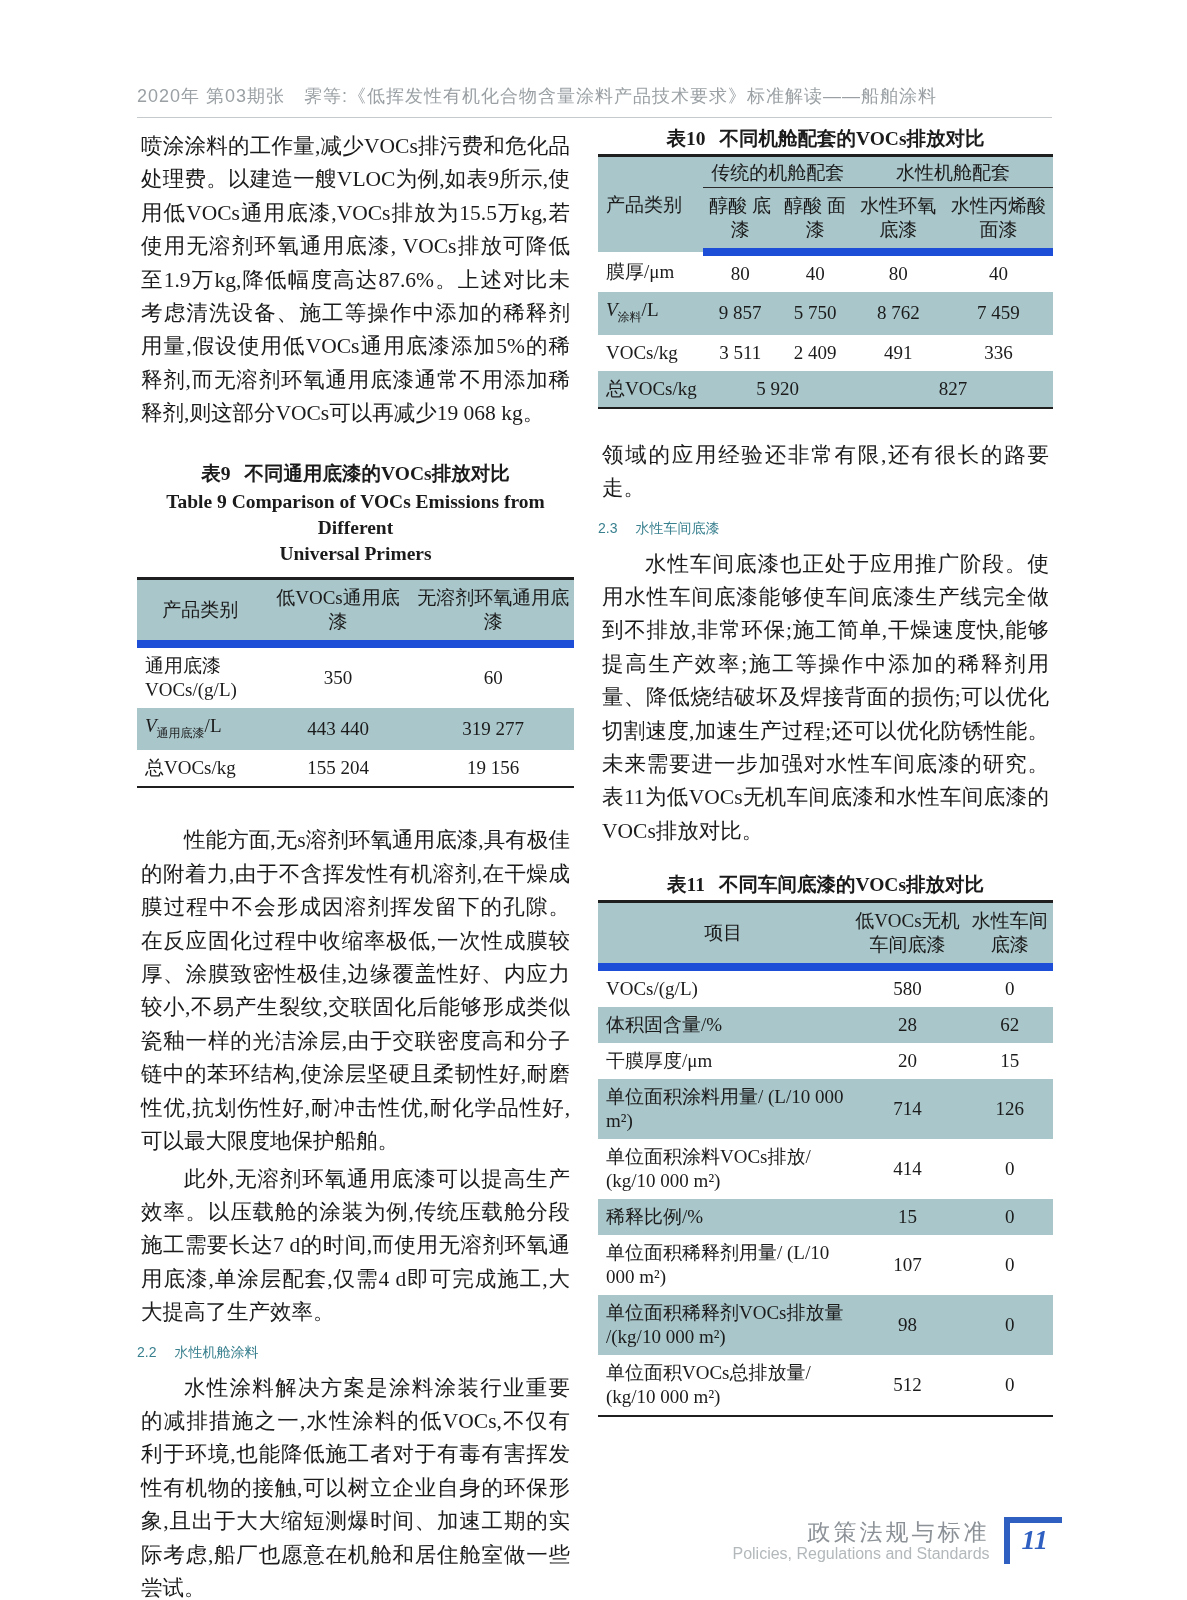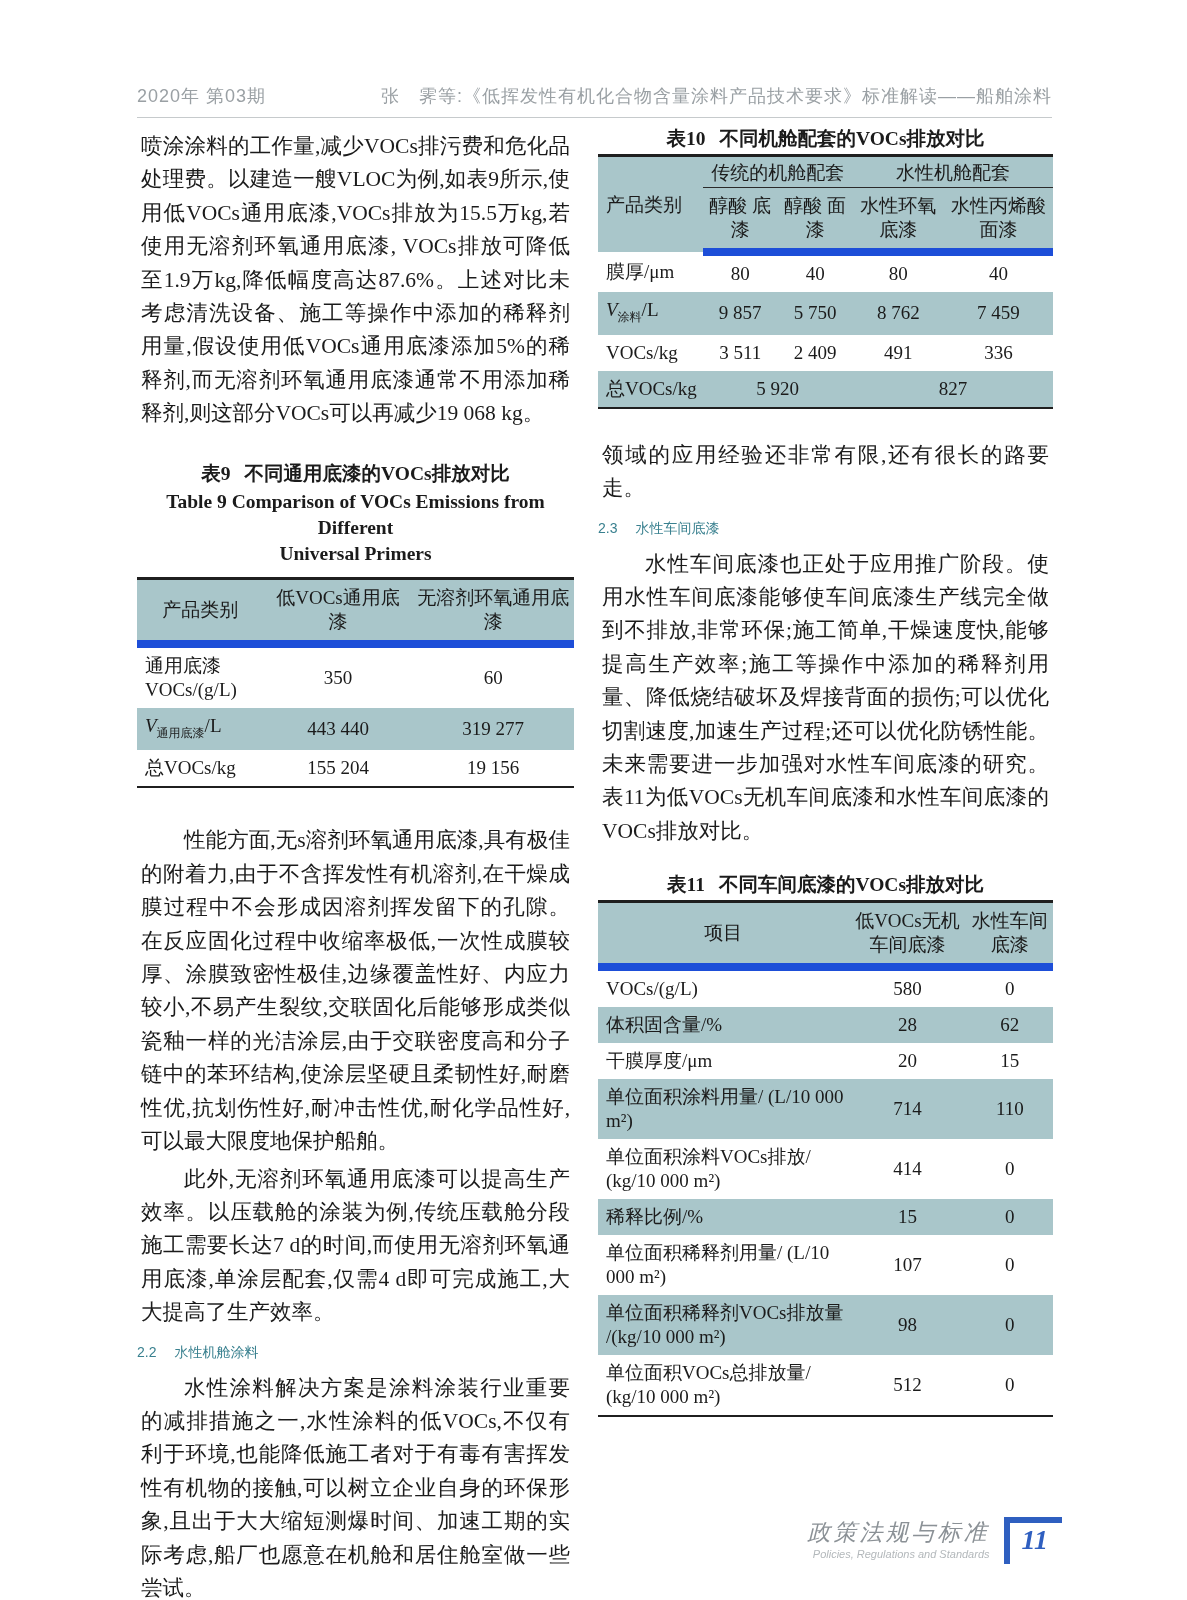--- a/index.html
+++ b/index.html
@@ -7,27 +7,26 @@
     position:relative;
     width:1187px;height:1600px;
     background:#ffffff;
     font-family:"Liberation Serif","DejaVu Serif",serif;
     color:#1b1b1b;
     overflow:hidden;
   }
   
   .runhead{
     position:absolute;left:137px;top:84px;width:915px;
-    display:flex;justify-content:space-between;align-items:flex-end;
+    display:flex;align-items:flex-end;
     font-size:18px;color:#9aa0a4;
     border-bottom:1px solid #c6cacc;
     padding-bottom:9px;
     font-family:"Liberation Sans","DejaVu Sans",sans-serif;
     letter-spacing:1px;
-    gap:11px;
   }
   
   .col-left{position:absolute;left:137px;top:126px;width:437px;}
   .col-right{position:absolute;left:598px;top:126px;width:455px;}
   p.bodyp{
     margin:4px;
     font-size:21.5px;line-height:33.4px;
     text-align:justify;text-justify:inter-ideograph;
   }
   p.indent{text-indent:2em;}
@@ -65,28 +64,28 @@
   table.ptable thead tr.g th.side{border-bottom:none;}
   table.ptable .lab{text-align:left;padding-left:8px;}
   table.ptable .val{text-align:center;}
   tr.shade{background:#a9c6ca;}
   td sub{font-size:12px;} .gap20{height:20px;} .gap26{height:26px;}
   
   .footer{
     position:absolute;right:125px;bottom:36px;
     display:flex;align-items:center;
   }
-  .footer .ft-text{text-align:right;margin-right:14px;font-style:italic;}
+  .footer .ft-text{text-align:right;margin-right:14px;}
   .footer .ft-zh{
     font-family:"Liberation Sans","DejaVu Sans",sans-serif;
     font-size:23px;color:#8b9196;letter-spacing:3px;line-height:26px;
   }
   .footer .ft-en{
     font-family:"Liberation Sans","DejaVu Sans",sans-serif;
-    font-size:11px;color:#b3b8bb;line-height:18px;
+    font-size:16px;color:#b3b8bb;line-height:18px;
   }
   .pagenum-box{
     border-top:6px solid #2f5fc0;
     border-left:6px solid #2f5fc0;
     padding:3px 14px 10px 12px;
   }
   .pagenum{
     font-family:"Liberation Serif","DejaVu Serif",serif;
     font-style:italic;font-weight:bold;
     font-size:28px;color:#2f5fc0;line-height:28px;
@@ -227,21 +226,21 @@
             <td class="val">62</td>
           </tr>
           <tr>
             <td class="lab">干膜厚度/μm</td>
             <td class="val">20</td>
             <td class="val">15</td>
           </tr>
           <tr class="shade">
             <td class="lab">单位面积涂料用量/ (L/10 000 m²)</td>
             <td class="val">714</td>
-            <td class="val">110</td>
+            <td class="val">126</td>
           </tr>
           <tr>
             <td class="lab">单位面积涂料VOCs排放/ (kg/10 000 m²)</td>
             <td class="val">414</td>
             <td class="val">0</td>
           </tr>
           <tr class="shade">
             <td class="lab">稀释比例/%</td>
             <td class="val">15</td>
             <td class="val">0</td>

